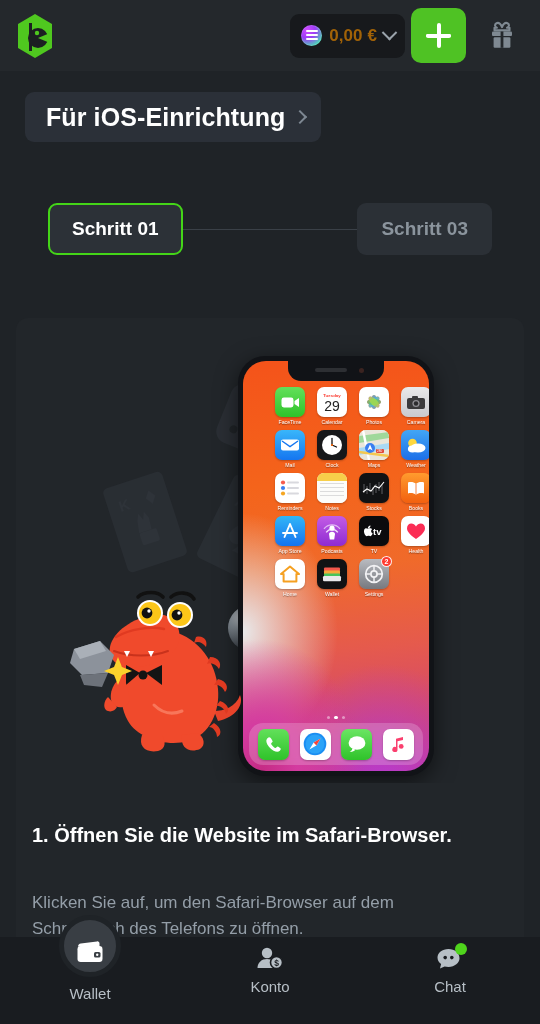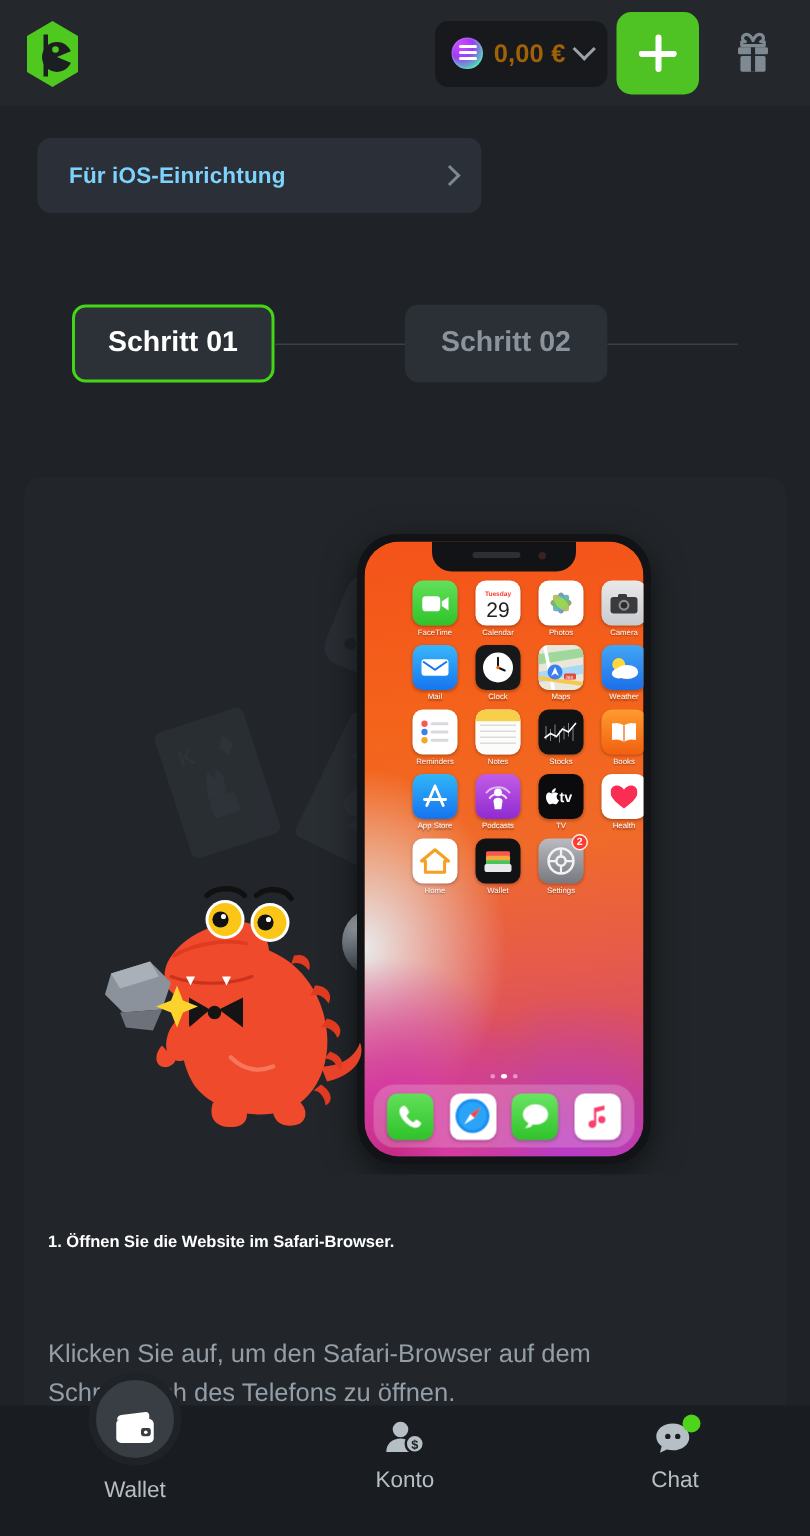--- a/index.html
+++ b/index.html
@@ -82,21 +82,21 @@
   }
 
   .breadcrumb{
     position:absolute; left:25px; top:21px;
     width:296px; height:50px;
     background:#2b3038; border-radius:9px;
     display:flex;align-items:center;
     padding:0 16px 0 21px;
     cursor:pointer;
   }
-  .breadcrumb-label{ font-size:15px;font-weight:bold;color:#7dd3fc;letter-spacing:.1px;}
+  .breadcrumb-label{ font-size:25px;font-weight:bold;color:#ffffff;letter-spacing:.1px;}
   .breadcrumb .chev{
     margin-left:auto; width:10px;height:10px;
     border-right:2.5px solid #7e8893;border-top:2.5px solid #7e8893;
     transform:rotate(45deg);
   }
 
   
   .steps{
     position:absolute; left:0; top:132px; width:540px;
     display:flex; align-items:center;
@@ -216,21 +216,21 @@
     padding:0 4px; z-index:4;
   }
   .dock .app-ico{width:31px;height:31px;}
 
   
   .mascot{ position:absolute; left:52px; top:253px; width:180px;height:185px; }
 
   
   .step-title{
     position:absolute; left:16px; top:502px; width:430px;
-    font-size:11px;font-weight:bold;color:#fff;line-height:1.5;
+    font-size:20px;font-weight:bold;color:#fff;line-height:1.5;
   }
   .step-desc{
     position:absolute; left:16px; top:572px; width:440px;
     font-size:17px;color:#949ea8;line-height:1.55;
   }
   .next-btn{
     position:absolute; left:16px; top:655px;
     width:155px;height:48px;border-radius:6px;
     background:linear-gradient(90deg,#2f9e2b 0%,#2f9e2b 50%,#55c82a 50%,#55c82a 100%);
     color:#fff;font-size:18px;font-weight:bold;
@@ -302,22 +302,22 @@
 <div class="page">
 
   <div class="breadcrumb">
     <span class="breadcrumb-label">Für iOS-Einrichtung</span>
     <span class="chev"></span>
   </div>
 
   <div class="steps">
     <div class="step active">Schritt 01</div>
     <div class="step-line"></div>
-    <div class="step">Schritt 02</div>
     <div class="step-line"></div>
+    <div class="step">Schritt 03</div>
   </div>
 
   <div class="content-card">
 
     <div class="hero">
 
       <div class="deco card-deco" style="left:98px;top:160px;width:62px;height:88px;transform:rotate(-18deg);">
         <svg width="50" height="70" viewBox="0 0 50 70">
           <text x="5" y="18" font-size="15" font-family="Liberation Sans, sans-serif" font-weight="bold" fill="#3a4048">K</text>
           <path d="M38 6 l5 7 -5 7 -5-7z" fill="#3a4048"></path>

